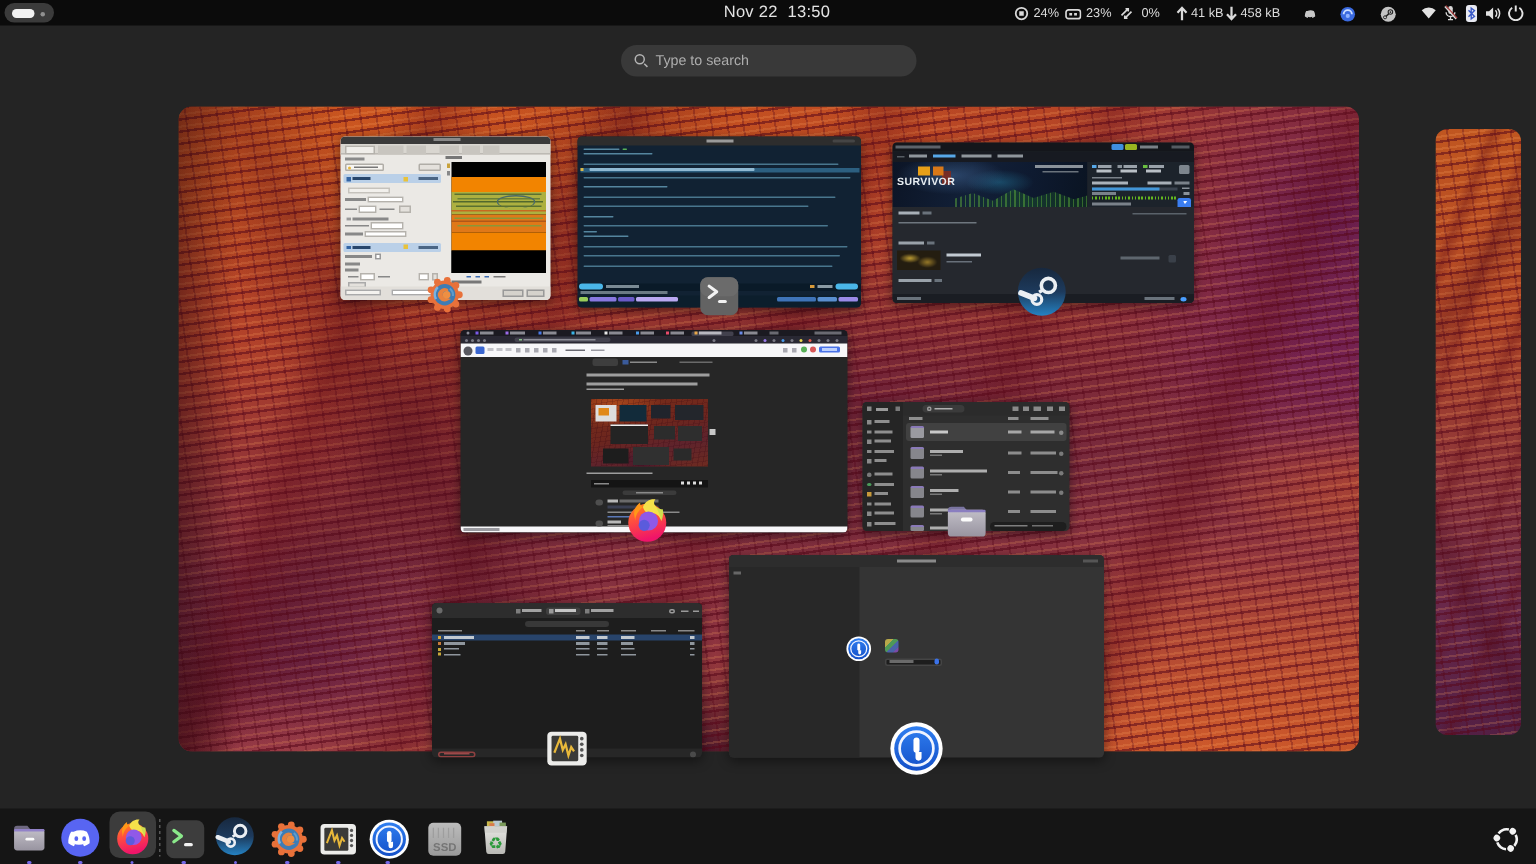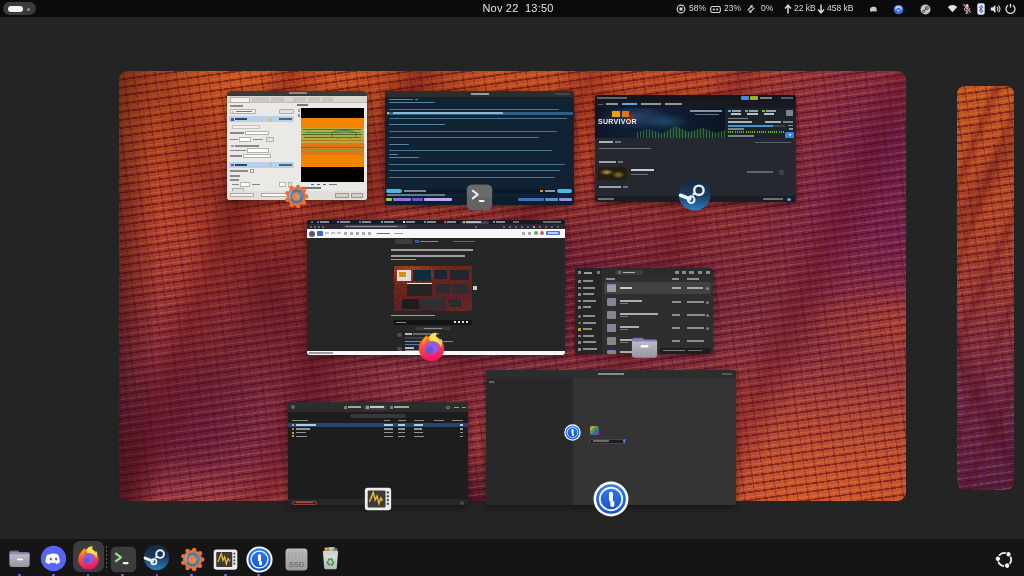--- a/index.html
+++ b/index.html
@@ -86,36 +86,36 @@
     <div id="wsind">
         <div class="act"></div>
         <div class="dot"></div>
       </div>
     <div id="clock">Nov 22&nbsp; 13:50</div>
     <div id="sysright">
       <svg class="abs" style="left:676px;top:4px;" width="10" height="10" viewBox="0 0 12 12">
         <circle cx="6" cy="6" r="4.6" fill="none" stroke="#dadada" stroke-width="1.4"></circle>
         <rect x="4.2" y="4.2" width="3.6" height="3.6" fill="#dadada"></rect>
       </svg>
-      <span class="tt" style="left:689px;">58%</span>
+      <span class="tt" style="left:689px;">24%</span>
       <svg class="abs" style="left:710px;top:4.5px;" width="11" height="9" viewBox="0 0 13 10">
         <rect x=".8" y="1.5" width="11.4" height="7" rx="2" fill="none" stroke="#dadada" stroke-width="1.3"></rect>
         <rect x="3.4" y="4" width="2.2" height="2" fill="#dadada"></rect>
         <rect x="7.2" y="4" width="2.2" height="2" fill="#dadada"></rect>
       </svg>
       <span class="tt" style="left:724px;">23%</span>
       <svg class="abs" style="left:746px;top:3.5px;" width="10" height="10" viewBox="0 0 12 12">
         <path d="M2 7.5 L7 2.5 M5.2 2.2 H7.4 V4.4" fill="none" stroke="#dadada" stroke-width="1.3"></path>
         <path d="M10 4.5 L5 9.5 M4.6 7.6 V9.8 H6.8" fill="none" stroke="#dadada" stroke-width="1.3"></path>
       </svg>
       <span class="tt" style="left:761px;">0%</span>
       <svg class="abs" style="left:784px;top:3.5px;" width="8" height="10" viewBox="0 0 8 10">
         <path d="M4 9.5 V1.5 M1 4.5 L4 1.2 L7 4.5" fill="none" stroke="#dadada" stroke-width="1.5"></path>
       </svg>
-      <span class="tt" style="left:794px;">22 kB</span>
+      <span class="tt" style="left:794px;">41 kB</span>
       <svg class="abs" style="left:817px;top:3.5px;" width="8" height="10" viewBox="0 0 8 10">
         <path d="M4 .5 V8.5 M1 5.5 L4 8.8 L7 5.5" fill="none" stroke="#dadada" stroke-width="1.5"></path>
       </svg>
       <span class="tt" style="left:827px;">458 kB</span>
       <svg class="abs" style="left:868px;top:4px;" width="11" height="10" viewBox="0 0 32 32">
         <path d="M10.8 11.2 c3.4-1.5 7-1.5 10.4 0 c1.7 2.9 2.5 6 2.2 9.2 c-1.4 1-2.9 1.8-4.4 2.3 l-.85-1.5 c.5-.2 1-.45 1.4-.7 c-2.8 1.3-6.3 1.3-9.1 0 c.45.25.9.5 1.4.7 l-.85 1.5 c-1.5-.5-3-1.3-4.4-2.3 c-.3-3.2.5-6.3 2.2-9.2z" fill="#c8c8c8" transform="translate(-4,-4) scale(1.3)"></path>
       </svg>
       <svg class="abs" style="left:893px;top:3.5px;" width="11" height="11" viewBox="0 0 12 12">
         <circle cx="6" cy="6" r="5.3" fill="#3a6ae0"></circle>
         <path d="M3 6 a3 3 0 0 1 6 0" fill="none" stroke="#cfe0ff" stroke-width="1.4"></path>
@@ -145,20 +145,24 @@
         <path d="M.8 3.8 h2.4 L6.4.8 v9.4 L3.2 7.2 H.8z" fill="#e2e2e2"></path>
         <path d="M8.2 3 a3.6 3.6 0 0 1 0 5 M10 1.5 a6 6 0 0 1 0 8" fill="none" stroke="#e2e2e2" stroke-width="1.2"></path>
       </svg>
       <svg class="abs" style="left:1005px;top:3px;" width="11" height="11" viewBox="0 0 12 12">
         <path d="M3.4 2.4 a4.9 4.9 0 1 0 5.2 0" fill="none" stroke="#e2e2e2" stroke-width="1.4"></path>
         <path d="M6 .8 V5" stroke="#e2e2e2" stroke-width="1.4"></path>
       </svg>
     </div>
   </div>
 
+  <div id="search">
+      <div class="mag"></div>
+      <span class="ph">Type to search</span>
+    </div>
 
   <div id="ws1">
     <div class="wall"></div>
     <div class="cubes"></div>
     <div class="ridges"></div>
     <div class="shade"></div>
     <div id="windows">
 
       <div class="win" style="left:108px; top:20px; width:140px; height:109px; background:#ebe9e5;">
         <div class="r" style="left:0;top:0;width:140px;height:4.5px;background:#3a3a3a;"></div>

